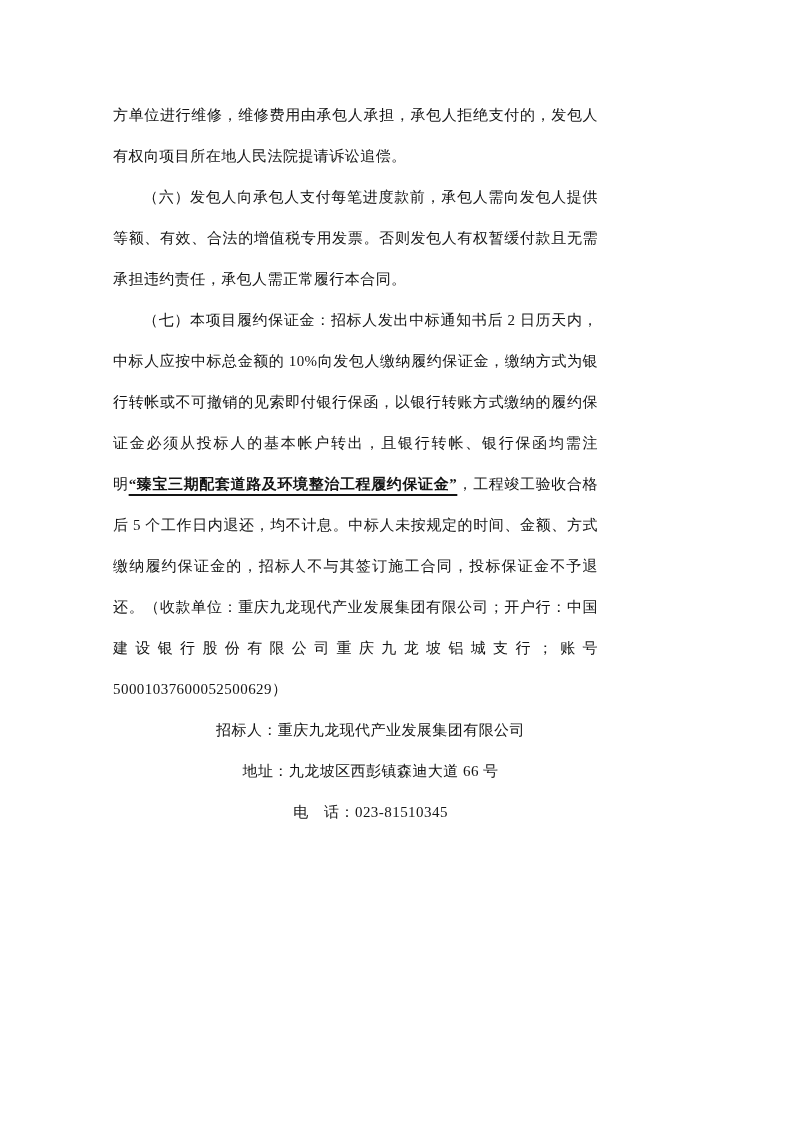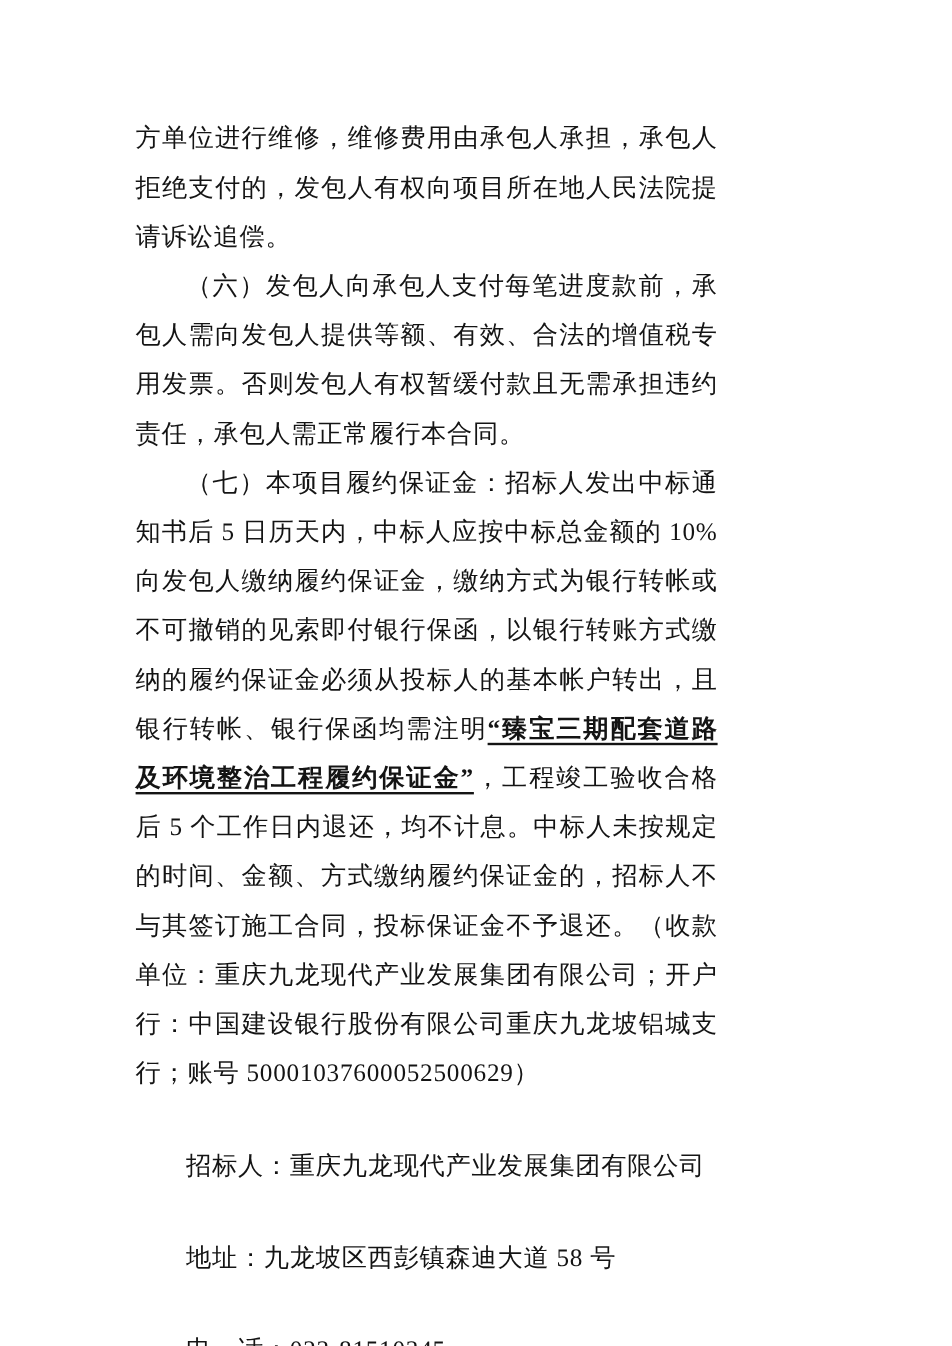--- a/index.html
+++ b/index.html
@@ -9,56 +9,55 @@
   }
   .page {
     position: relative;
     width: 678px;
     height: 1122px;
     background: #ffffff;
     box-sizing: border-box;
     padding: 95px 80px 0 113px;
     overflow: hidden;
     font-family: "Liberation Serif", "DejaVu Serif", serif;
-    font-size: 21px;
+    font-size: 15px;
     line-height: 41px;
     color: #141414;
   }
   .page p {
     margin: 0;
     padding: 0;
     text-align: justify;
     letter-spacing: 0.03em;
   }
   .page p.indent {
     text-indent: 2em;
   }
   .page p.heading {
     font-family: "Liberation Sans", "DejaVu Sans", sans-serif;
     font-weight: 700;
     text-align: left;
     margin-top: 7px;
     letter-spacing: 0.06em;
   }
   .page p.contact {
-    text-align: left;
-    margin-top: 36px;
+    text-align: center;
   }
   .seg-bold-underline {
     font-weight: 700;
     text-decoration: underline;
     text-decoration-thickness: 2px;
     text-underline-offset: 5px;
   }
 </style>
 </head>
 <body>
 
 <div class="page">
   <div id="doc-body">
       <p class="body"><span>方单位进行维修，维修费用由承包人承担，承包人拒绝支付的，发包人有权向项目所在地人民法院提请诉讼追偿。</span></p>
       <p class="body indent"><span>（六）发包人向承包人支付每笔进度款前，承包人需向发包人提供等额、有效、合法的增值税专用发票。否则发包人有权暂缓付款且无需承担违约责任，承包人需正常履行本合同。</span></p>
-      <p class="body indent"><span>（七）本项目履约保证金：招标人发出中标通知书后 5 日历天内，中标人应按中标总金额的 10%向发包人缴纳履约保证金，缴纳方式为银行转帐或不可撤销的见索即付银行保函，以银行转账方式缴纳的履约保证金必须从投标人的基本帐户转出，且银行转帐、银行保函均需注明</span><span class="seg-bold-underline">“臻宝三期配套道路及环境整治工程履约保证金”</span><span>，工程竣工验收合格后 5 个工作日内退还，均不计息。中标人未按规定的时间、金额、方式缴纳履约保证金的，招标人不与其签订施工合同，投标保证金不予退还。（收款单位：重庆九龙现代产业发展集团有限公司；开户行：中国建设银行股份有限公司重庆九龙坡铝城支行；账号 50001037600052500629）</span></p>
+      <p class="body indent"><span>（七）本项目履约保证金：招标人发出中标通知书后 2 日历天内，中标人应按中标总金额的 10%向发包人缴纳履约保证金，缴纳方式为银行转帐或不可撤销的见索即付银行保函，以银行转账方式缴纳的履约保证金必须从投标人的基本帐户转出，且银行转帐、银行保函均需注明</span><span class="seg-bold-underline">“臻宝三期配套道路及环境整治工程履约保证金”</span><span>，工程竣工验收合格后 5 个工作日内退还，均不计息。中标人未按规定的时间、金额、方式缴纳履约保证金的，招标人不与其签订施工合同，投标保证金不予退还。（收款单位：重庆九龙现代产业发展集团有限公司；开户行：中国建设银行股份有限公司重庆九龙坡铝城支行；账号 50001037600052500629）</span></p>
       <p class="contact indent"><span>招标人：重庆九龙现代产业发展集团有限公司</span></p>
-      <p class="contact indent"><span>地址：九龙坡区西彭镇森迪大道 58 号</span></p>
+      <p class="contact indent"><span>地址：九龙坡区西彭镇森迪大道 66 号</span></p>
       <p class="contact indent"><span>电　话：023-81510345</span></p>
     </div>
 </div>
 
 </body></html>

